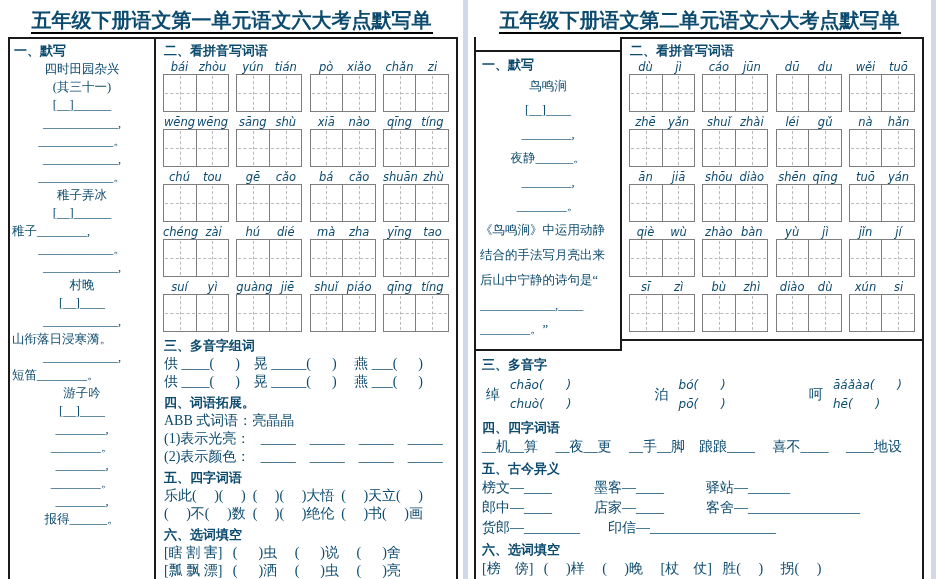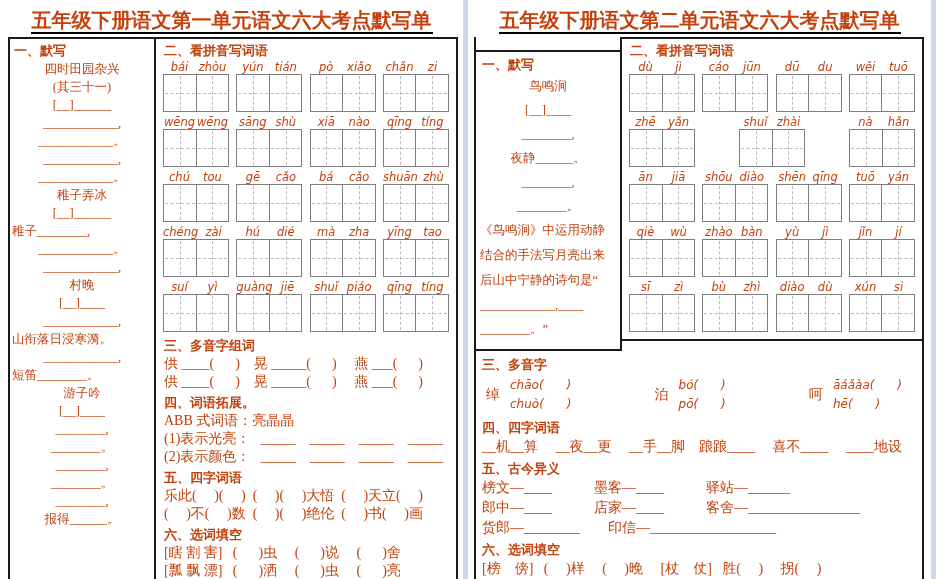--- a/index.html
+++ b/index.html
@@ -1,17 +1,17 @@
 <!DOCTYPE html>
 <html><head>
 <meta charset="utf-8">
 <style>
   html,body{margin:0;padding:0;background:#fff;}
   .root{width:936px;height:579px;display:flex;overflow:hidden;background:#fff;
-        font-family:"Liberation Serif",serif;color:#c2410c;}
+        font-family:"Liberation Serif",serif;color:#0c4a6e;}
   .window{background:#fff;overflow:hidden;flex:none;}
   .w1{width:463px;}
   .w2{width:463px;}
   .scrollstrip{width:5px;background:#cfd9e8;flex:none;}
   .ptitle{font-weight:bold;font-size:20px;text-align:center;margin:7px 0 3px;letter-spacing:0;}
   .ptitle span{border-bottom:2px solid #000;padding:0 1px 1px;}
   .sheet{border:2px solid #1a1a1a;margin-left:8px;width:450px;height:620px;
          box-sizing:border-box;overflow:hidden;background:#fff;}
   .w2 .sheet{margin-left:6px;}
   .shead{font-weight:bold;font-size:13px;line-height:17px;padding:2px 0 1px 4px;white-space:pre-wrap;}
@@ -431,20 +431,30 @@
                     <span>shuǐ</span>
                     <span>zhài</span>
                   </div>
                   <div class="wbox">
                     <div class="wcell"></div>
                     <div class="wcell"></div>
                   </div>
                 </div>
                 <div class="pgroup">
                   <div class="plabel">
+                    <span>léi</span>
+                    <span>gǔ</span>
+                  </div>
+                  <div class="wbox">
+                    <div class="wcell"></div>
+                    <div class="wcell"></div>
+                  </div>
+                </div>
+                <div class="pgroup">
+                  <div class="plabel">
                     <span>nà</span>
                     <span>hǎn</span>
                   </div>
                   <div class="wbox">
                     <div class="wcell"></div>
                     <div class="wcell"></div>
                   </div>
                 </div>
               </div>
               <div class="prow">

